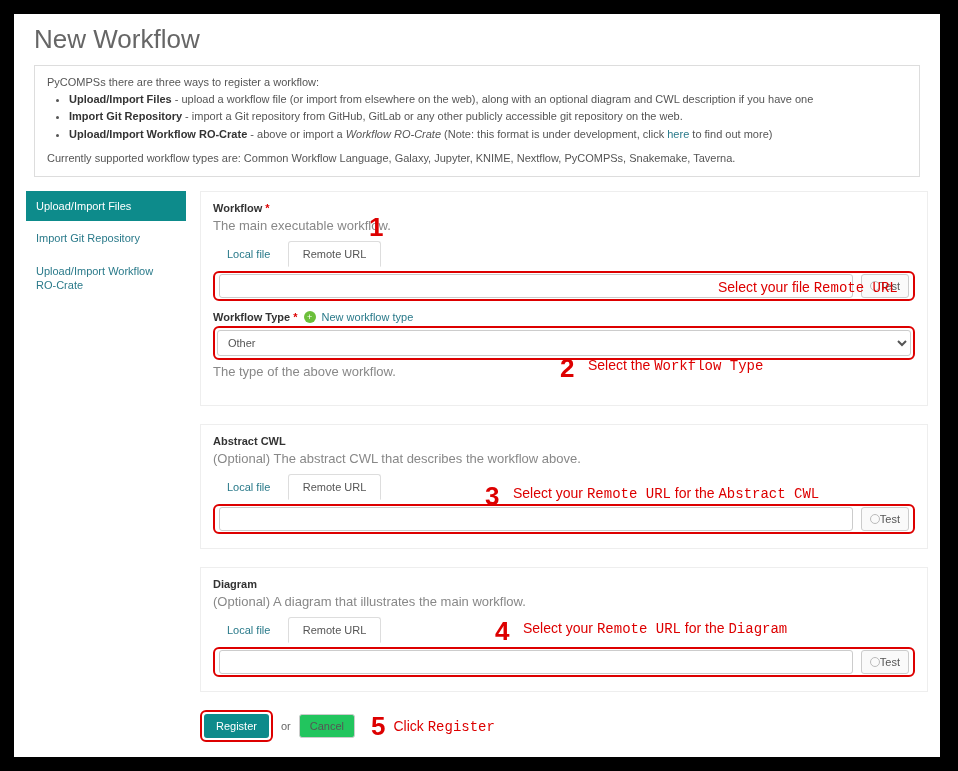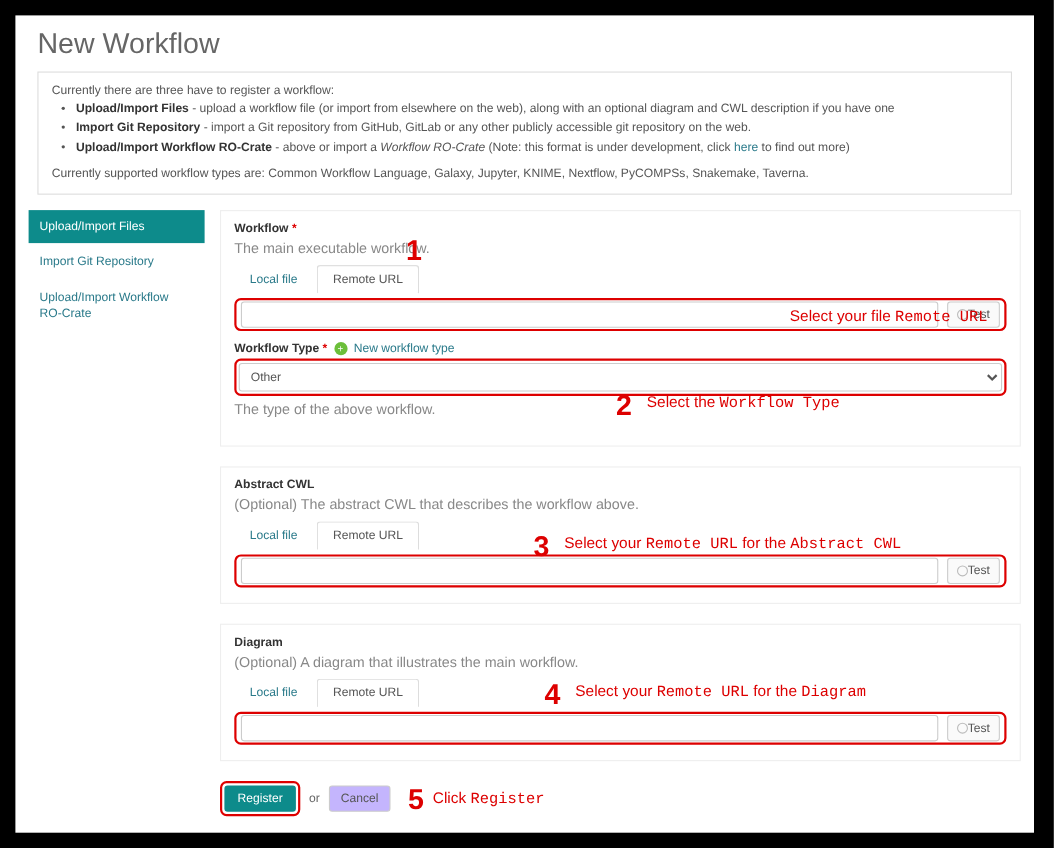--- a/index.html
+++ b/index.html
@@ -180,21 +180,21 @@
       cursor: pointer;
     }
     .or-text { font-size: 11px; color: #666; }
     .cancel-link {
       font-size: 11px;
       color: #555;
       border: 1px solid #ccc;
       border-radius: 3px;
       padding: 5px 10px;
       cursor: pointer;
-      background: #c4b5fd;
+      background: #22c55e;
     }
     .annot {
       position: absolute;
       color: #d00;
       font-size: 14px;
       font-family: Arial, sans-serif;
       white-space: nowrap;
     }
     .annot .mono { font-family: "Courier New", monospace; }
     .annot-num {
@@ -204,21 +204,21 @@
       font-weight: bold;
     }
   </style>
 </head>
 <body>
 
 <div class="page">
   <h1 class="page-title">New Workflow</h1>
 
   <div class="info-box">
-    <p>Currently there are three have to register a workflow:</p>
+    <p>PyCOMPSs there are three ways to register a workflow:</p>
     <ul>
       <li><b>Upload/Import Files</b><span> - upload a workflow file (or import from elsewhere on the web), along with an optional diagram and CWL description if you have one</span></li>
       <li><b>Import Git Repository</b><span> - import a Git repository from GitHub, GitLab or any other publicly accessible git repository on the web.</span></li>
       <li><b>Upload/Import Workflow RO-Crate</b><span> - above or import a </span><em>Workflow RO-Crate</em><span> (Note: this format is under development, click </span><a href="#">here</a><span> to find out more)</span></li>
     </ul>
     <p>Currently supported workflow types are: Common Workflow Language, Galaxy, Jupyter, KNIME, Nextflow, PyCOMPSs, Snakemake, Taverna.</p>
   </div>
 
   <div class="layout">
     <div class="sidebar">

